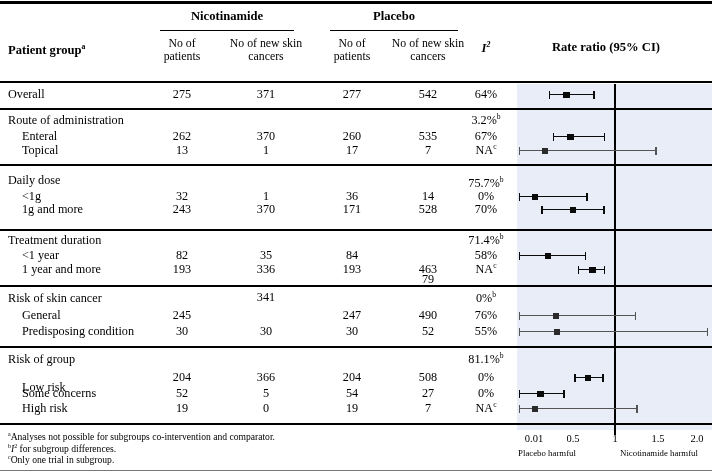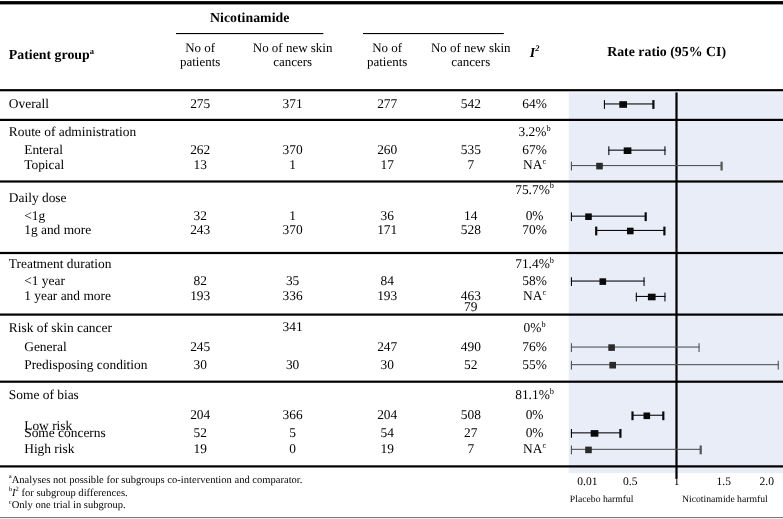--- a/index.html
+++ b/index.html
@@ -31,20 +31,21 @@
 <div class="fig">
 
   <div class="rule" style="top:1px;height:2.6px"></div>
   <div class="rule" style="top:81px;height:1.6px"></div>
   <div class="rule" style="top:470px;height:1px;background:#777"></div>
   <div class="grule" style="left:160px;width:134px;top:30px"></div>
   <div class="grule" style="left:330px;width:128px;top:30px"></div>
 
   <span class="lbl bold" style="left:8px;top:43px;font-size:12.6px"><span>Patient group</span><sup>a</sup></span>
   <span class="ghead" style="left:160px;width:134px;top:9px">Nicotinamide</span>
+  <span class="ghead" style="left:330px;width:128px;top:9px">Placebo</span>
   <span class="colhead" style="left:154px;width:56px;top:37px">No of patients</span>
   <span class="colhead" style="left:226px;width:80px;top:37px">No of new skin cancers</span>
   <span class="colhead" style="left:324px;width:56px;top:37px">No of patients</span>
   <span class="colhead" style="left:388px;width:80px;top:37px">No of new skin cancers</span>
   <span class="i2h" style="left:466px;width:40px;top:41px"><span>I</span><sup>2</sup></span>
   <span class="rrh" style="left:500px;width:212px;top:40px">Rate ratio (95% CI)</span>
 
   <div class="panel" style="left: 517px; top: 84px; width: 195px; height: 346px; background: rgb(232, 237, 248);"></div>
   <div class="refline" style="left:614px;top:84px;width:2px;height:351px"></div>
 
@@ -81,21 +82,21 @@
       <span class="num" style="left: 147px; top: 143px;">13</span>
       <span class="num" style="left: 231px; top: 143px;">1</span>
       <span class="num" style="left: 317px; top: 143px;">17</span>
       <span class="num" style="left: 393px; top: 143px;">7</span>
       <span class="num" style="left: 451px; top: 143px;"><span>NA</span><sup>c</sup></span>
       <div class="ciline" style="left: 519px; top: 150px; width: 137.269px; height: 1.4px; background: rgb(84, 84, 84);"></div>
       <div class="cap" style="left: 518.5px; top: 147px; height: 8px; background: rgb(84, 84, 84);"></div>
       <div class="cap" style="left: 655.269px; top: 147px; height: 8px; background: rgb(84, 84, 84);"></div>
       <div class="sq" style="left: 541.908px; top: 147.8px; width: 6.4px; height: 6.4px; background: rgb(43, 43, 43);"></div>
       <span class="lbl" style="left: 8px; top: 173px;">Daily dose</span>
-      <span class="num" style="left: 451px; top: 165px;"><span>75.7%</span><sup>b</sup></span>
+      <span class="num" style="left: 451px; top: 176px;"><span>75.7%</span><sup>b</sup></span>
       <span class="lbl" style="left: 22px; top: 189px;">&lt;1g</span>
       <span class="num" style="left: 147px; top: 189px;">32</span>
       <span class="num" style="left: 231px; top: 189px;">1</span>
       <span class="num" style="left: 317px; top: 189px;">36</span>
       <span class="num" style="left: 393px; top: 189px;">14</span>
       <span class="num" style="left: 451px; top: 189px;"><span>0%</span><sup></sup></span>
       <div class="ciline" style="left: 519px; top: 196px; width: 68.2858px; height: 1.4px; background: rgb(10, 10, 10);"></div>
       <div class="cap" style="left: 518.5px; top: 193px; height: 8px; background: rgb(10, 10, 10);"></div>
       <div class="cap" style="left: 586.286px; top: 193px; height: 8px; background: rgb(10, 10, 10);"></div>
       <div class="sq" style="left: 531.561px; top: 193.8px; width: 6.4px; height: 6.4px; background: rgb(10, 10, 10);"></div>
@@ -146,21 +147,21 @@
       <span class="lbl" style="left: 22px; top: 324px;">Predisposing condition</span>
       <span class="num" style="left: 147px; top: 324px;">30</span>
       <span class="num" style="left: 231px; top: 324px;">30</span>
       <span class="num" style="left: 317px; top: 324px;">30</span>
       <span class="num" style="left: 393px; top: 324px;">52</span>
       <span class="num" style="left: 451px; top: 324px;"><span>55%</span><sup></sup></span>
       <div class="ciline" style="left: 519px; top: 331px; width: 188.905px; height: 1.4px; background: rgb(84, 84, 84);"></div>
       <div class="cap" style="left: 518.5px; top: 328px; height: 8px; background: rgb(84, 84, 84);"></div>
       <div class="cap" style="left: 706.905px; top: 328px; height: 8px; background: rgb(84, 84, 84);"></div>
       <div class="sq" style="left: 553.847px; top: 328.8px; width: 6.4px; height: 6.4px; background: rgb(43, 43, 43);"></div>
-      <span class="lbl" style="left: 8px; top: 352px;">Some of bias</span>
+      <span class="lbl" style="left: 8px; top: 352px;">Risk of group</span>
       <span class="num" style="left: 451px; top: 352px;"><span>81.1%</span><sup>b</sup></span>
       <span class="lbl" style="left: 22px; top: 380px;">Low risk</span>
       <span class="num" style="left: 147px; top: 370px;">204</span>
       <span class="num" style="left: 231px; top: 370px;">366</span>
       <span class="num" style="left: 317px; top: 370px;">204</span>
       <span class="num" style="left: 393px; top: 370px;">508</span>
       <span class="num" style="left: 451px; top: 370px;"><span>0%</span><sup></sup></span>
       <div class="ciline" style="left: 574.65px; top: 377px; width: 28.6416px; height: 1.4px; background: rgb(10, 10, 10);"></div>
       <div class="cap" style="left: 574.15px; top: 374px; height: 8px; background: rgb(10, 10, 10);"></div>
       <div class="cap" style="left: 602.291px; top: 374px; height: 8px; background: rgb(10, 10, 10);"></div>

